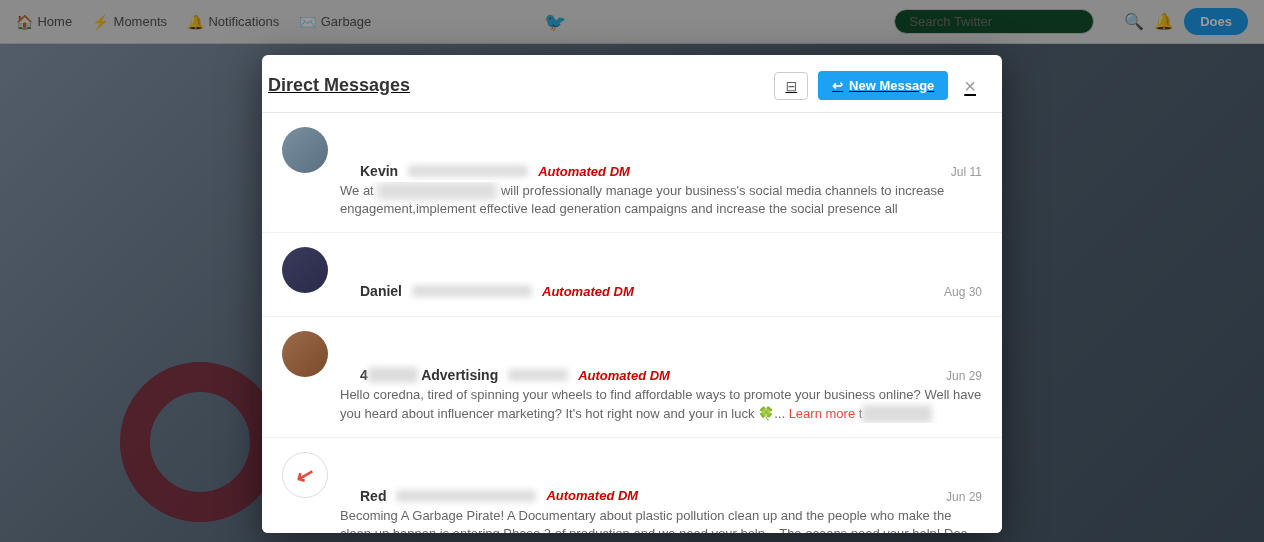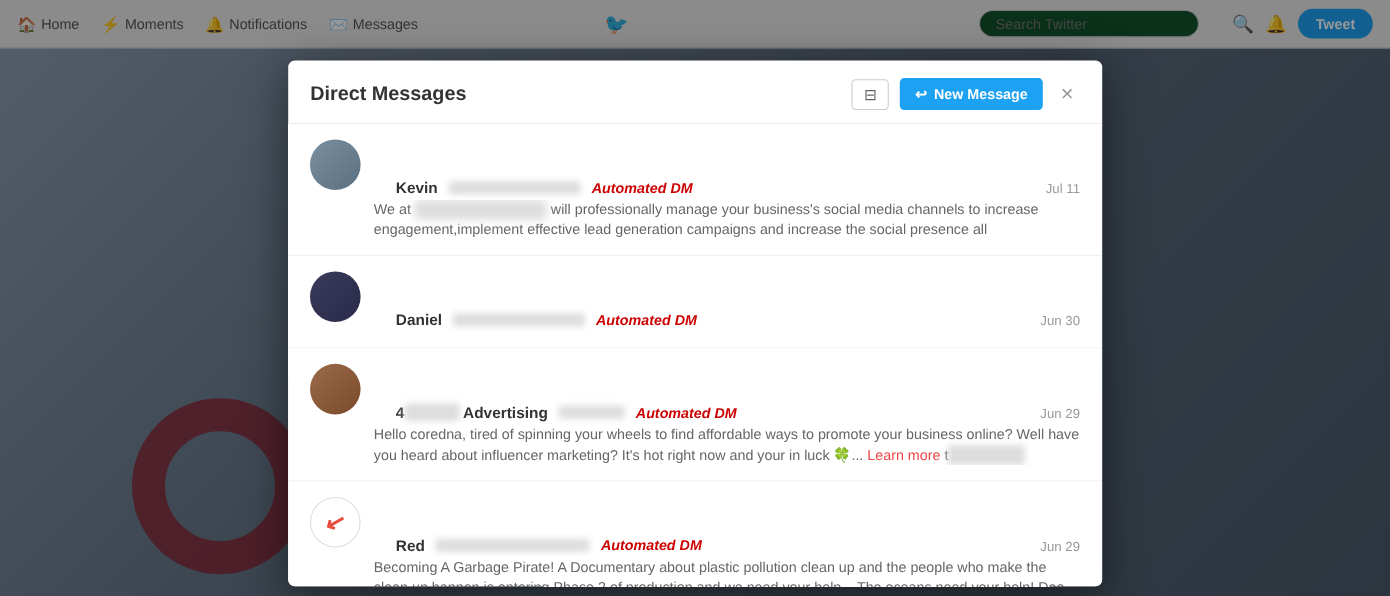--- a/index.html
+++ b/index.html
@@ -128,22 +128,23 @@
       border-radius: 6px;
       box-shadow: 0 8px 40px rgba(0,0,0,0.5);
       z-index: 10;
       overflow: hidden;
     }
 
     .modal-header {
       display: flex;
       align-items: center;
       justify-content: space-between;
-      padding: 16px 20px 12px 20px;
+      padding: 16px 20px 12px 6px;
       border-bottom: 1px solid #e8e8e8;
+      text-decoration: underline;
     }
 
     .modal-title {
       font-size: 18px;
       font-weight: 600;
       color: #333;
     }
 
     .modal-header-right {
       display: flex;
@@ -340,31 +341,31 @@
   <div class="topbar-item">
     <span class="topbar-icon">⚡</span>
     <span>Moments</span>
   </div>
   <div class="topbar-item">
     <span class="topbar-icon">🔔</span>
     <span>Notifications</span>
   </div>
   <div class="topbar-item">
     <span class="topbar-icon">✉️</span>
-    <span>Messages</span>
+    <span>Garbage</span>
   </div>
 
   <span class="topbar-twitter-icon">🐦</span>
 
   <input class="topbar-search" type="text" style="outline: none;" placeholder="Search Twitter">
 
   <div class="topbar-right">
     <span style="font-size:16px;color:#555;cursor:pointer;">🔍</span>
     <span style="font-size:16px;color:#e74c3c;cursor:pointer;">🔔</span>
-    <button class="tweet-btn">Tweet</button>
+    <button class="tweet-btn">Does</button>
   </div>
 </div>
 
 <div class="bg-content">
   <div class="bg-circle"></div>
 </div>
 
 <div class="overlay"></div>
 
 <div class="modal">
@@ -403,21 +404,21 @@
 
     <div class="message-item">
       <div class="avatar avatar-daniel"></div>
       <div class="message-content">
         <div class="message-top-row">
           <div class="sender-info">
             <span class="sender-name">Daniel</span>
             <span class="sender-handle-blur"></span>
             <span class="automated-label">Automated DM</span>
           </div>
-          <span class="message-date">Jun 30</span>
+          <span class="message-date">Aug 30</span>
         </div>
       </div>
     </div>
 
     <div class="message-item">
       <div class="avatar avatar-advertising"></div>
       <div class="message-content">
         <div class="message-top-row">
           <div class="sender-info">
             <span class="sender-name">4<span class="blur-text" style="width:50px;display:inline-block;filter:blur(3px);">&nbsp;&nbsp;&nbsp;&nbsp;&nbsp;</span> Advertising</span>

